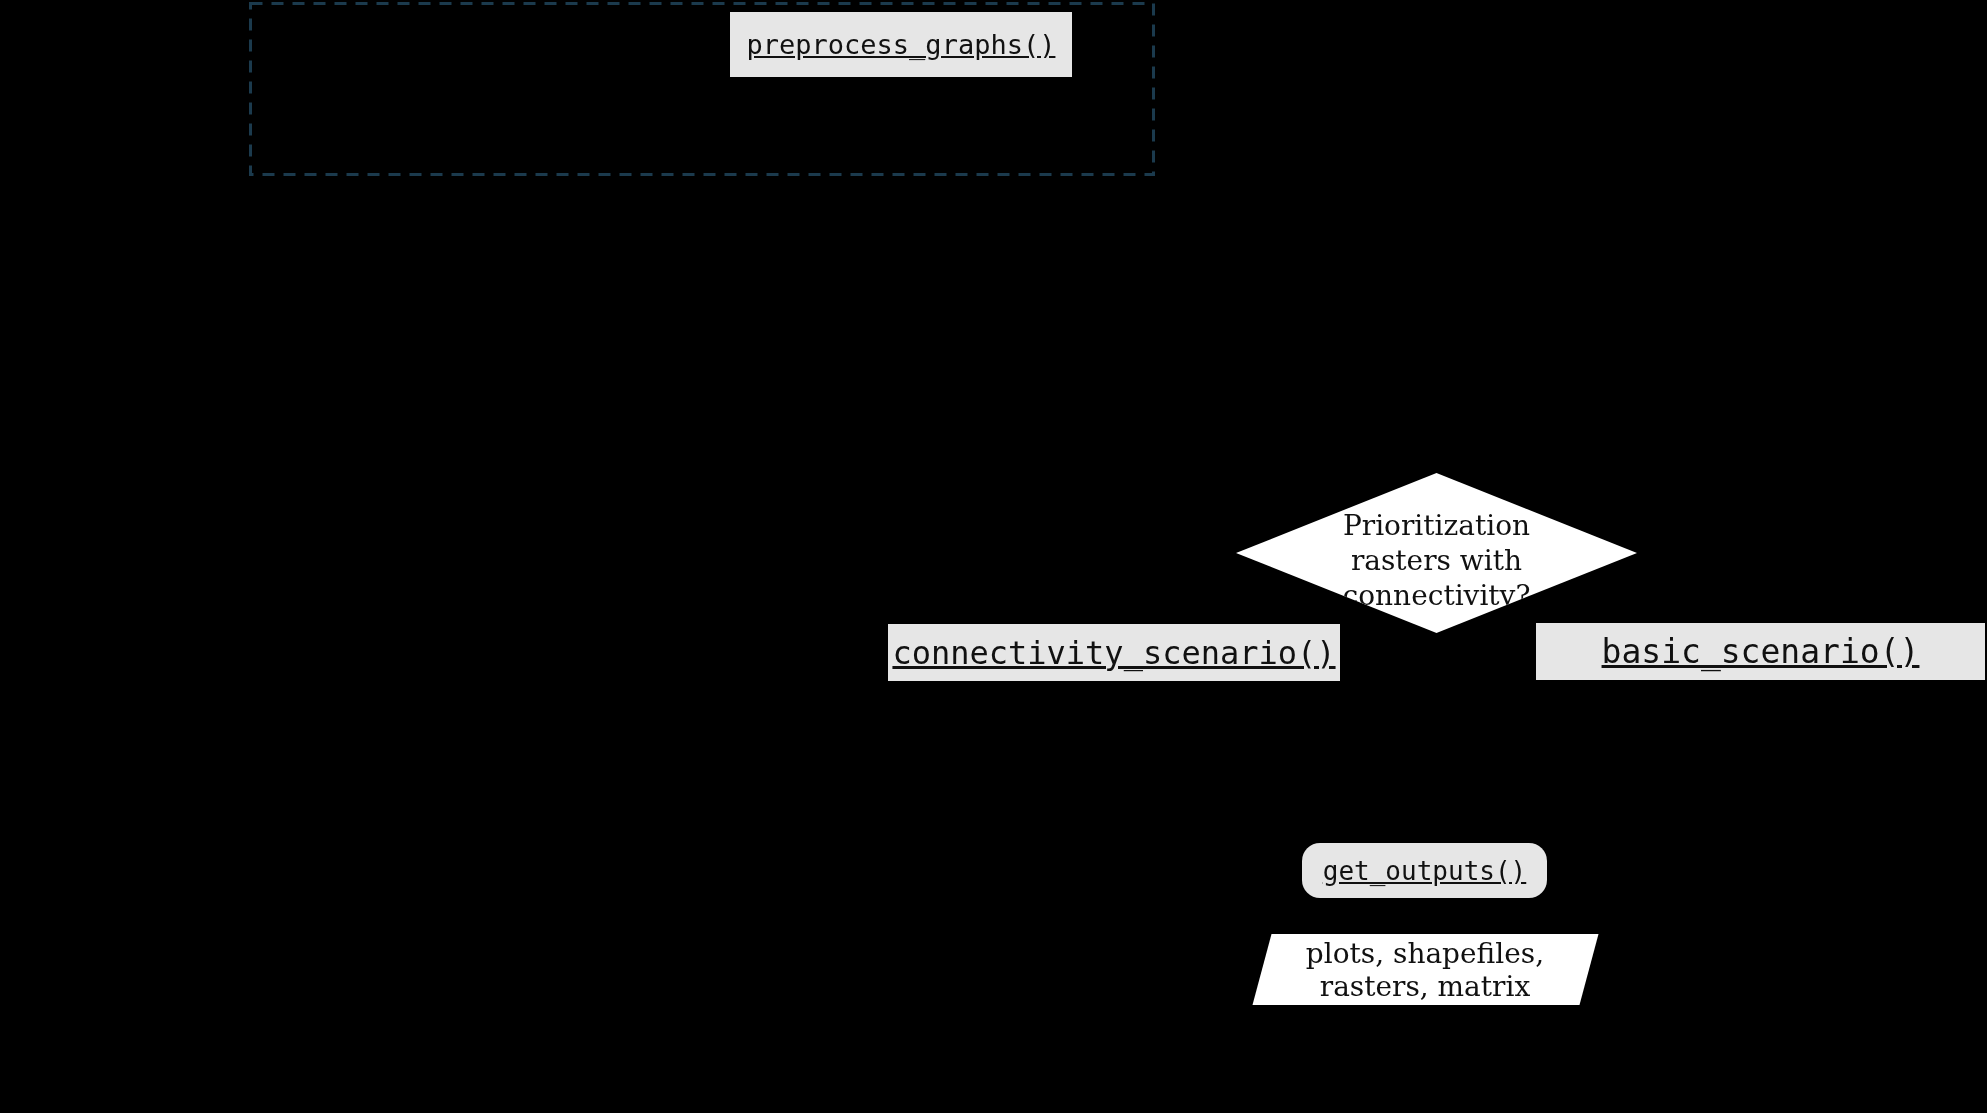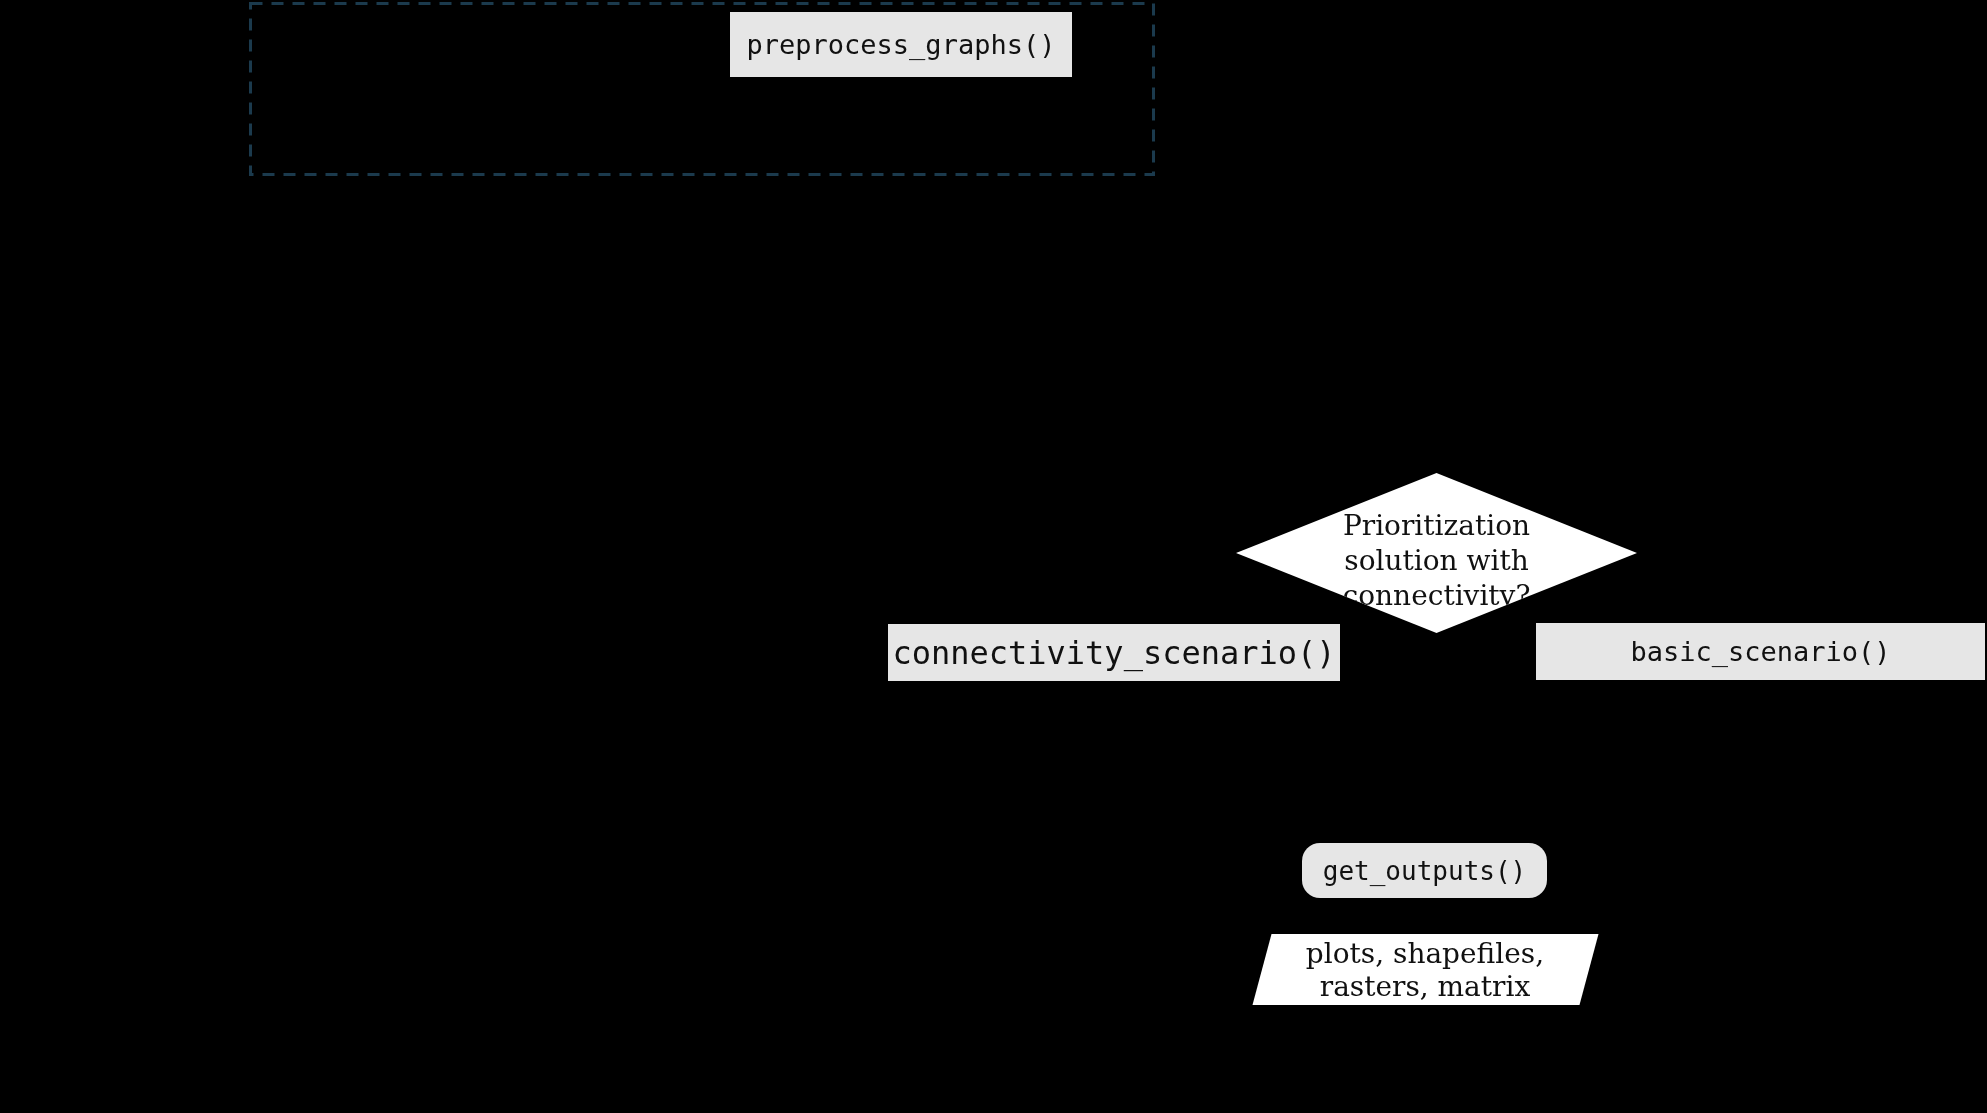--- a/index.html
+++ b/index.html
@@ -26,36 +26,37 @@
   
   .fn-box {
     background: #e6e6e6;
     color: #111111;
     font-family: "DejaVu Sans Mono", "Liberation Mono", monospace;
     text-align: center;
     white-space: nowrap;
     display: flex;
     align-items: center;
     justify-content: center;
+    text-decoration: underline;
   }
   #node-preprocess {
     left: 730px; top: 12px; width: 342px; height: 65px;
     font-size: 27px;
   }
   #node-get-metrics {
     left: 1213px; top: 110px; width: 451px; height: 45px;
     font-size: 26px;
   }
   #node-connectivity-scenario {
     left: 888px; top: 624px; width: 452px; height: 57px;
     font-size: 32px;
   }
   #node-basic-scenario {
     left: 1536px; top: 623px; width: 449px; height: 57px;
-    font-size: 27px;
+    font-size: 33px;
   }
   #node-get-outputs {
     left: 1302px; top: 843px; width: 245px; height: 55px;
     font-size: 26px;
     border-radius: 18px;
   }
 
   
   #node-decision {
     left: 1236px; top: 473px; width: 401px; height: 160px;
@@ -105,21 +106,21 @@
   </svg>
 
   <div id="node-preprocess" class="abs fn-box">
     <span>preprocess_graphs()</span>
   </div>
 
 
   <div id="node-decision" class="abs">
     <div class="shape-text">
       <span class="line">Prioritization</span>
-      <span class="line">solution with</span>
+      <span class="line">rasters with</span>
       <span class="line">connectivity?</span>
     </div>
   </div>
 
   <div id="node-connectivity-scenario" class="abs fn-box">
     <span>connectivity_scenario()</span>
   </div>
 
   <div id="node-basic-scenario" class="abs fn-box">
     <span>basic_scenario()</span>

